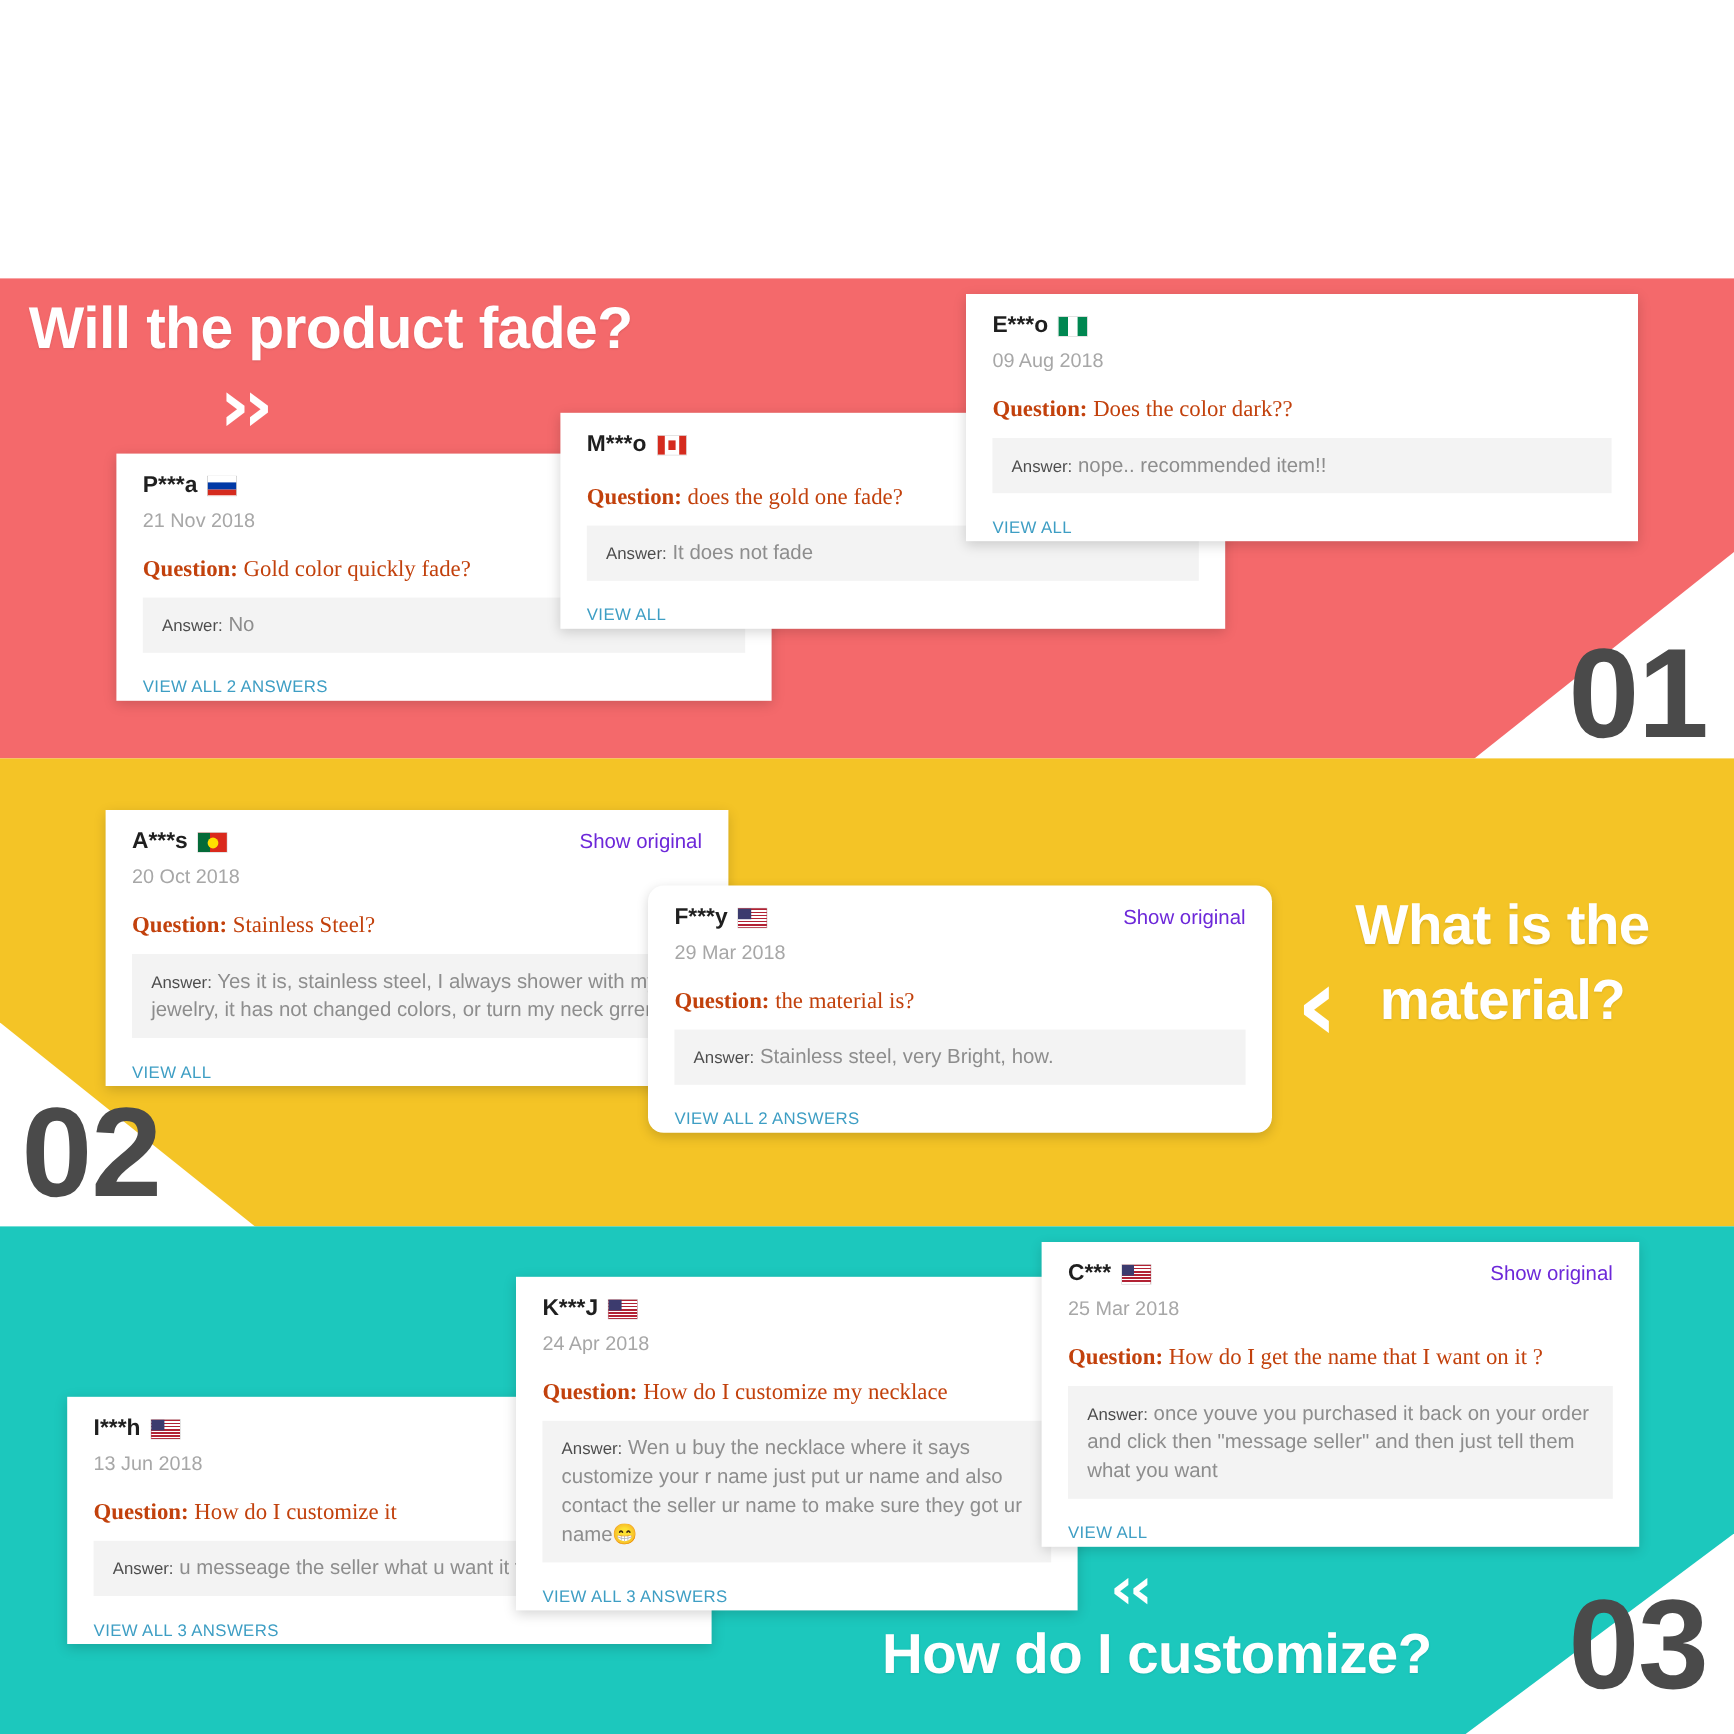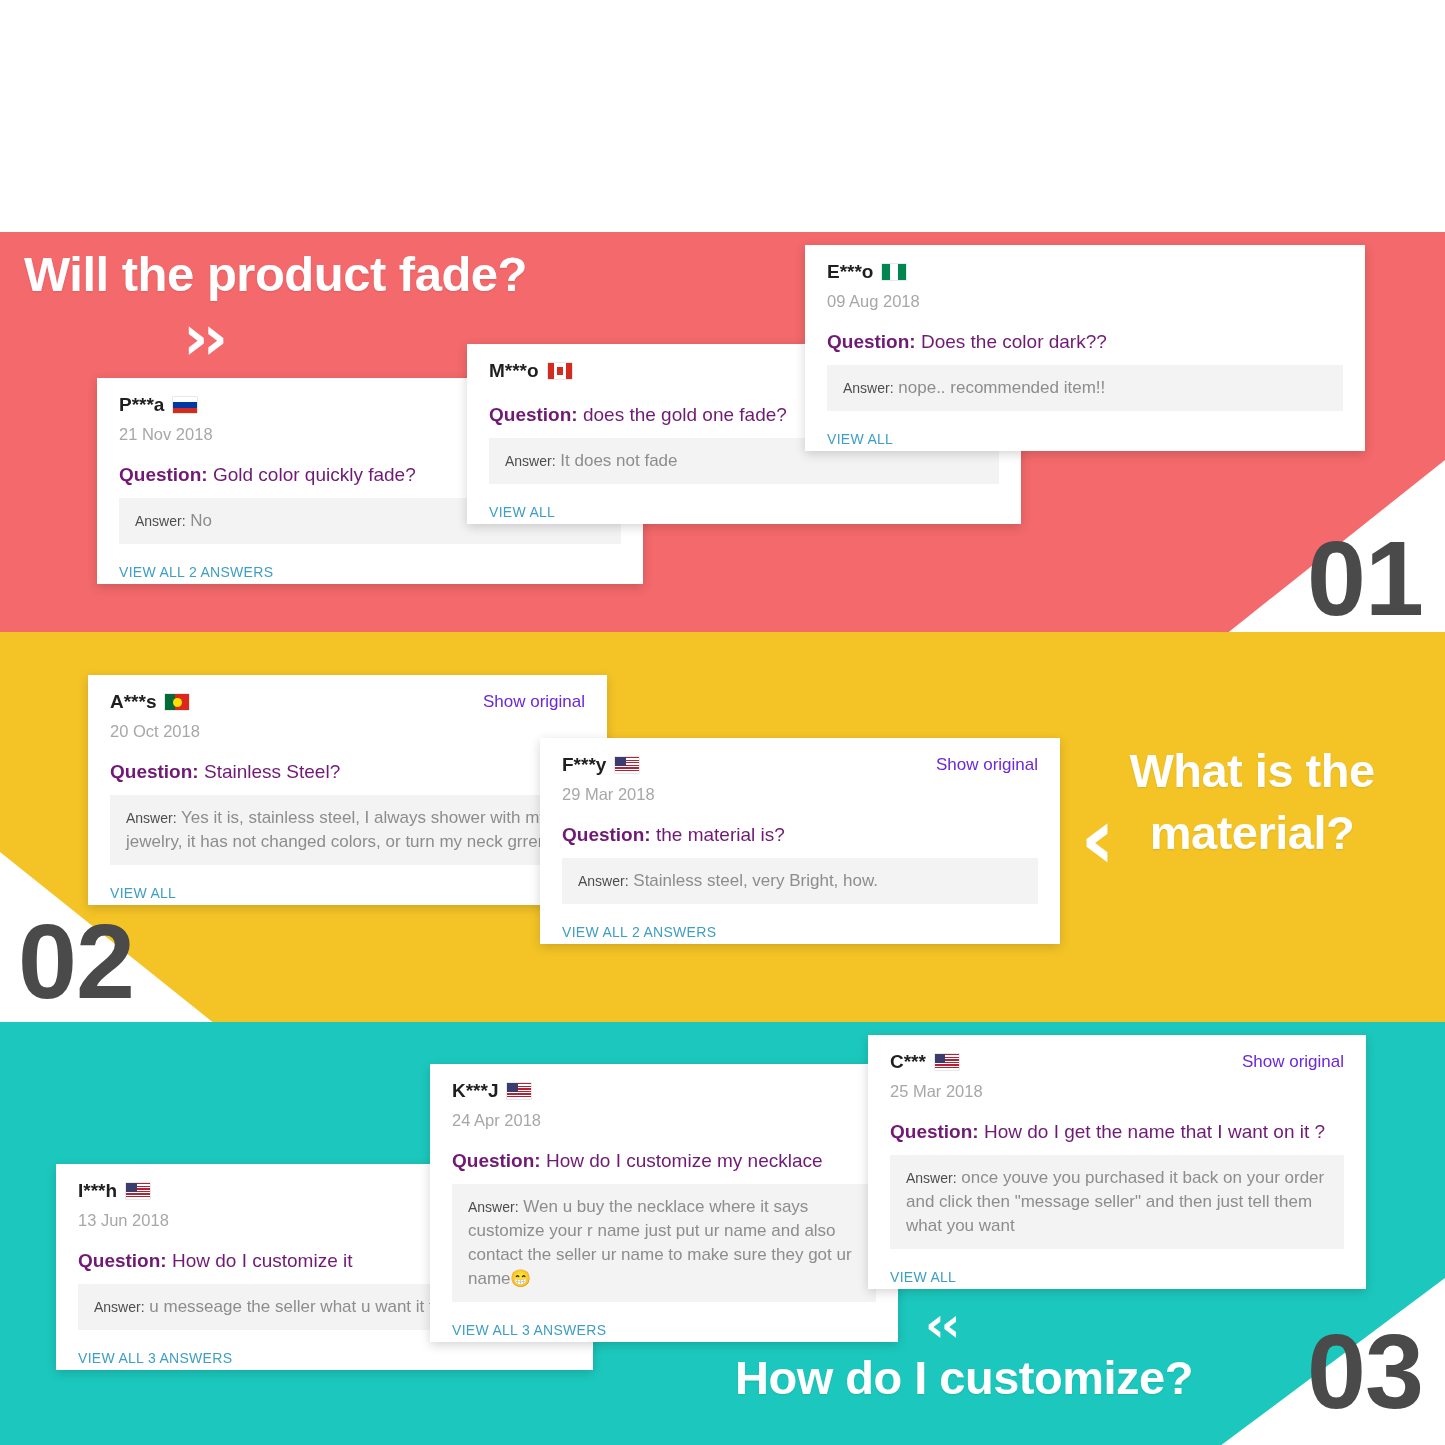--- a/index.html
+++ b/index.html
@@ -92,21 +92,21 @@
     display:flex;align-items:center;gap:9px;
     font-size:19px;font-weight:bold;color:#1f1f1f;
   }
   .show-original{
     font-size:17px;color:#6d28d9;font-weight:normal;
   }
   .card-date{
     font-size:16.5px;color:#a7a7a7;margin-top:7px;
   }
   .card-q{
-    font-size:19px;color:#701a75;margin-top:20px;
+    font-size:19px;color:#c2410c;margin-top:20px;font-family:Liberation Serif, serif;
   }
   .card-q b{font-weight:bold;}
   .card-a{
     background:#f3f3f3;
     margin-top:12px;
     padding:11px 16px;
     font-size:17px;color:#8d8d8d;
     line-height:24px;
   }
   .card-a b{color:#4d4d4d;font-weight:normal;font-size:14px;}
@@ -144,21 +144,21 @@
   .flag-us i:nth-child(2){left:0;top:0;width:44%;height:54%;background:#3C3B6E;}
 
   .emoji{font-family:Liberation Sans, sans-serif;}
 
   
   #card-p  {left:97px;  top:378px;  width:546px; z-index:3;}
   #card-m  {left:467px; top:344px;  width:554px; z-index:4;}
   #card-e  {left:805px; top:245px;  width:560px; z-index:5;}
 
   #card-a  {left:88px;  top:675px;  width:519px; z-index:3;}
-  #card-f  {left:540px; top:738px;  width:520px; z-index:4;}
+  #card-f  {left:540px; top:738px;  width:520px; z-index:4;border-radius:13px;}
 
   #card-i  {left:56px;  top:1164px; width:537px; z-index:3;}
   #card-k  {left:430px; top:1064px; width:468px; z-index:4;}
   #card-c  {left:868px; top:1035px; width:498px; z-index:5;}
 </style>
 </head>
 <body>
 
 <div id="page">
 

